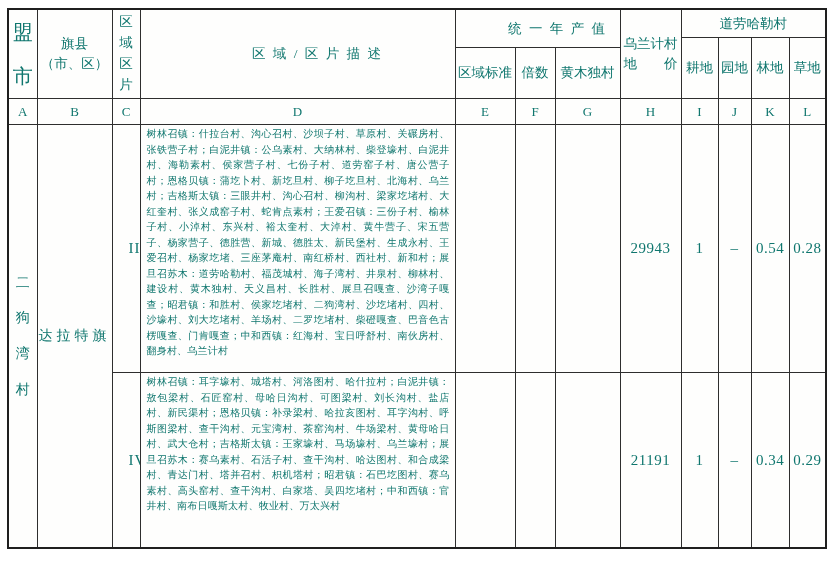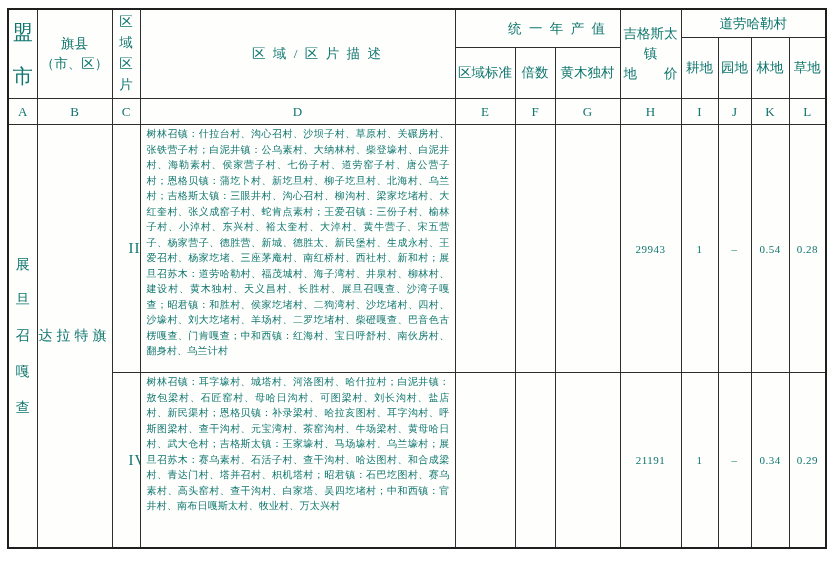--- a/index.html
+++ b/index.html
@@ -38,21 +38,21 @@
   .v5{line-height:2.55;font-size:14px;}     
   .banner-cell{letter-spacing:4px;font-size:14px;}
   .zone-cell{font-size:15px;letter-spacing:1px;padding-left:16px;}
   .desc-cell{
     vertical-align:top;
     text-align:justify;text-align-last:left;
     font-size:10px;line-height:15.5px;
     padding:1px 5px 0 6px;
     letter-spacing:0.2px;
   }
-  .num-cell{font-size:11px;letter-spacing:0.5px;}
+  .num-cell{font-size:15px;letter-spacing:0.5px;}
 </style>
 </head>
 <body>
 
 <div class="sheet">
   <table>
     <colgroup>
       <col style="width:29px">
         <col style="width:75px">
         <col style="width:28px">
@@ -72,21 +72,21 @@
       <th rowspan="3">
         <span class="vstack v2">盟市</span>
       </th>
       <th rowspan="3" class="ml">旗县
 （市、区）</th>
       <th rowspan="3">
         <span class="vstack v4">区域区片</span>
       </th>
       <th rowspan="3" class="spread">区 域 / 区 片 描 述</th>
       <th colspan="3" rowspan="2" class="spread">统 一 年 产 值</th>
-      <th rowspan="3" class="ml">吉格斯太镇
+      <th rowspan="3" class="ml">乌兰计村
 地　　价</th>
       <th colspan="4">道劳哈勒村</th>
     </tr>
     <tr class="h2">
       <th rowspan="2">耕地</th>
       <th rowspan="2">园地</th>
       <th rowspan="2">林地</th>
       <th rowspan="2">草地</th>
     </tr>
     <tr class="h3">
@@ -105,21 +105,21 @@
       <td>G</td>
       <td>H</td>
       <td>I</td>
       <td>J</td>
       <td>K</td>
       <td>L</td>
     </tr>
 
     <tr class="body-iii">
       <td rowspan="2">
-        <span class="vstack v5">展旦召嘎查</span>
+        <span class="vstack v5">二狗湾村</span>
       </td>
       <td rowspan="2" class="banner-cell">达拉特旗</td>
       <td class="zone-cell">III</td>
       <td class="desc-cell">树林召镇：什拉台村、沟心召村、沙坝子村、草原村、关碾房村、张铁营子村；白泥井镇：公乌素村、大纳林村、柴登壕村、白泥井村、海勒素村、侯家营子村、七份子村、道劳窑子村、唐公营子村；恩格贝镇：蒲圪卜村、新圪旦村、柳子圪旦村、北海村、乌兰村；吉格斯太镇：三眼井村、沟心召村、柳沟村、梁家圪堵村、大红奎村、张义成窑子村、蛇肯点素村；王爱召镇：三份子村、榆林子村、小淖村、东兴村、裕太奎村、大淖村、黄牛营子、宋五营子、杨家营子、德胜营、新城、德胜太、新民堡村、生成永村、王爱召村、杨家圪堵、三座茅庵村、南红桥村、西社村、新和村；展旦召苏木：道劳哈勒村、福茂城村、海子湾村、井泉村、柳林村、建设村、黄木独村、天义昌村、长胜村、展旦召嘎查、沙湾子嘎查；昭君镇：和胜村、侯家圪堵村、二狗湾村、沙圪堵村、四村、沙壕村、刘大圪堵村、羊场村、二罗圪堵村、柴磴嘎查、巴音色古楞嘎查、门肯嘎查；中和西镇：红海村、宝日呼舒村、南伙房村、翻身村、乌兰计村</td>
       <td></td>
       <td></td>
       <td></td>
       <td class="num-cell">29943</td>
       <td class="num-cell">1</td>
       <td class="num-cell">–</td>

